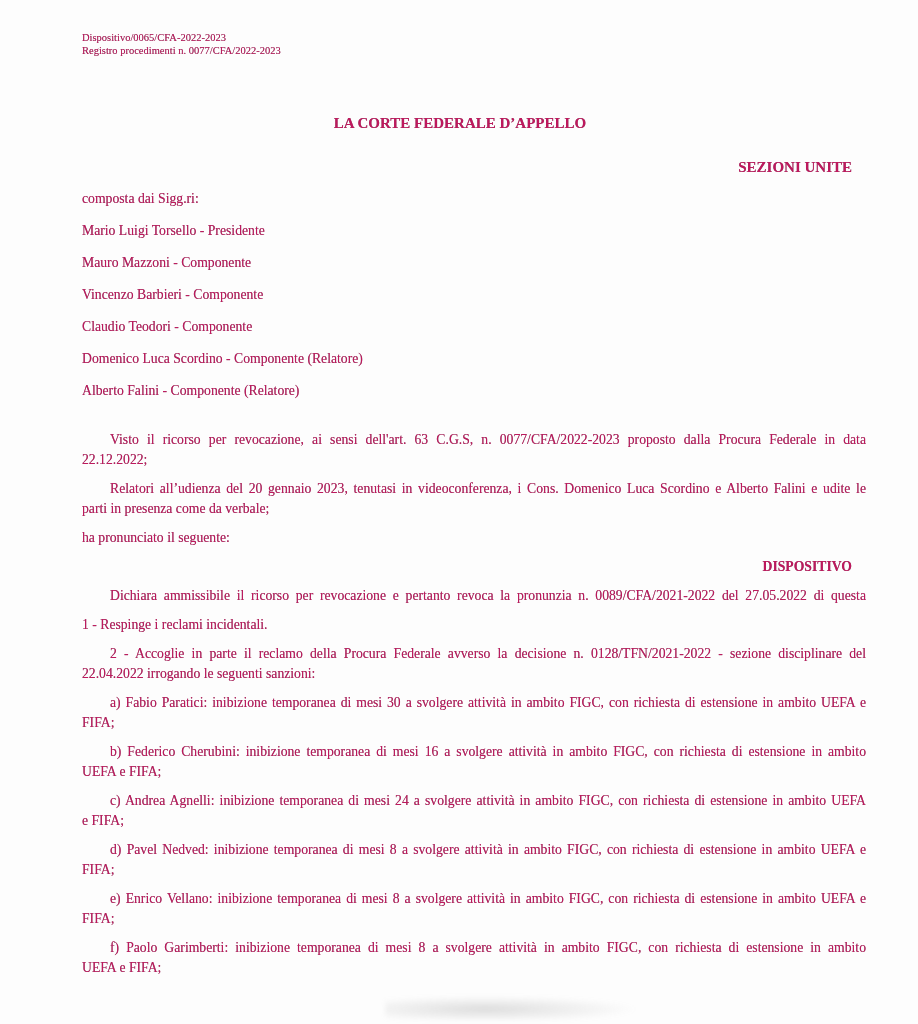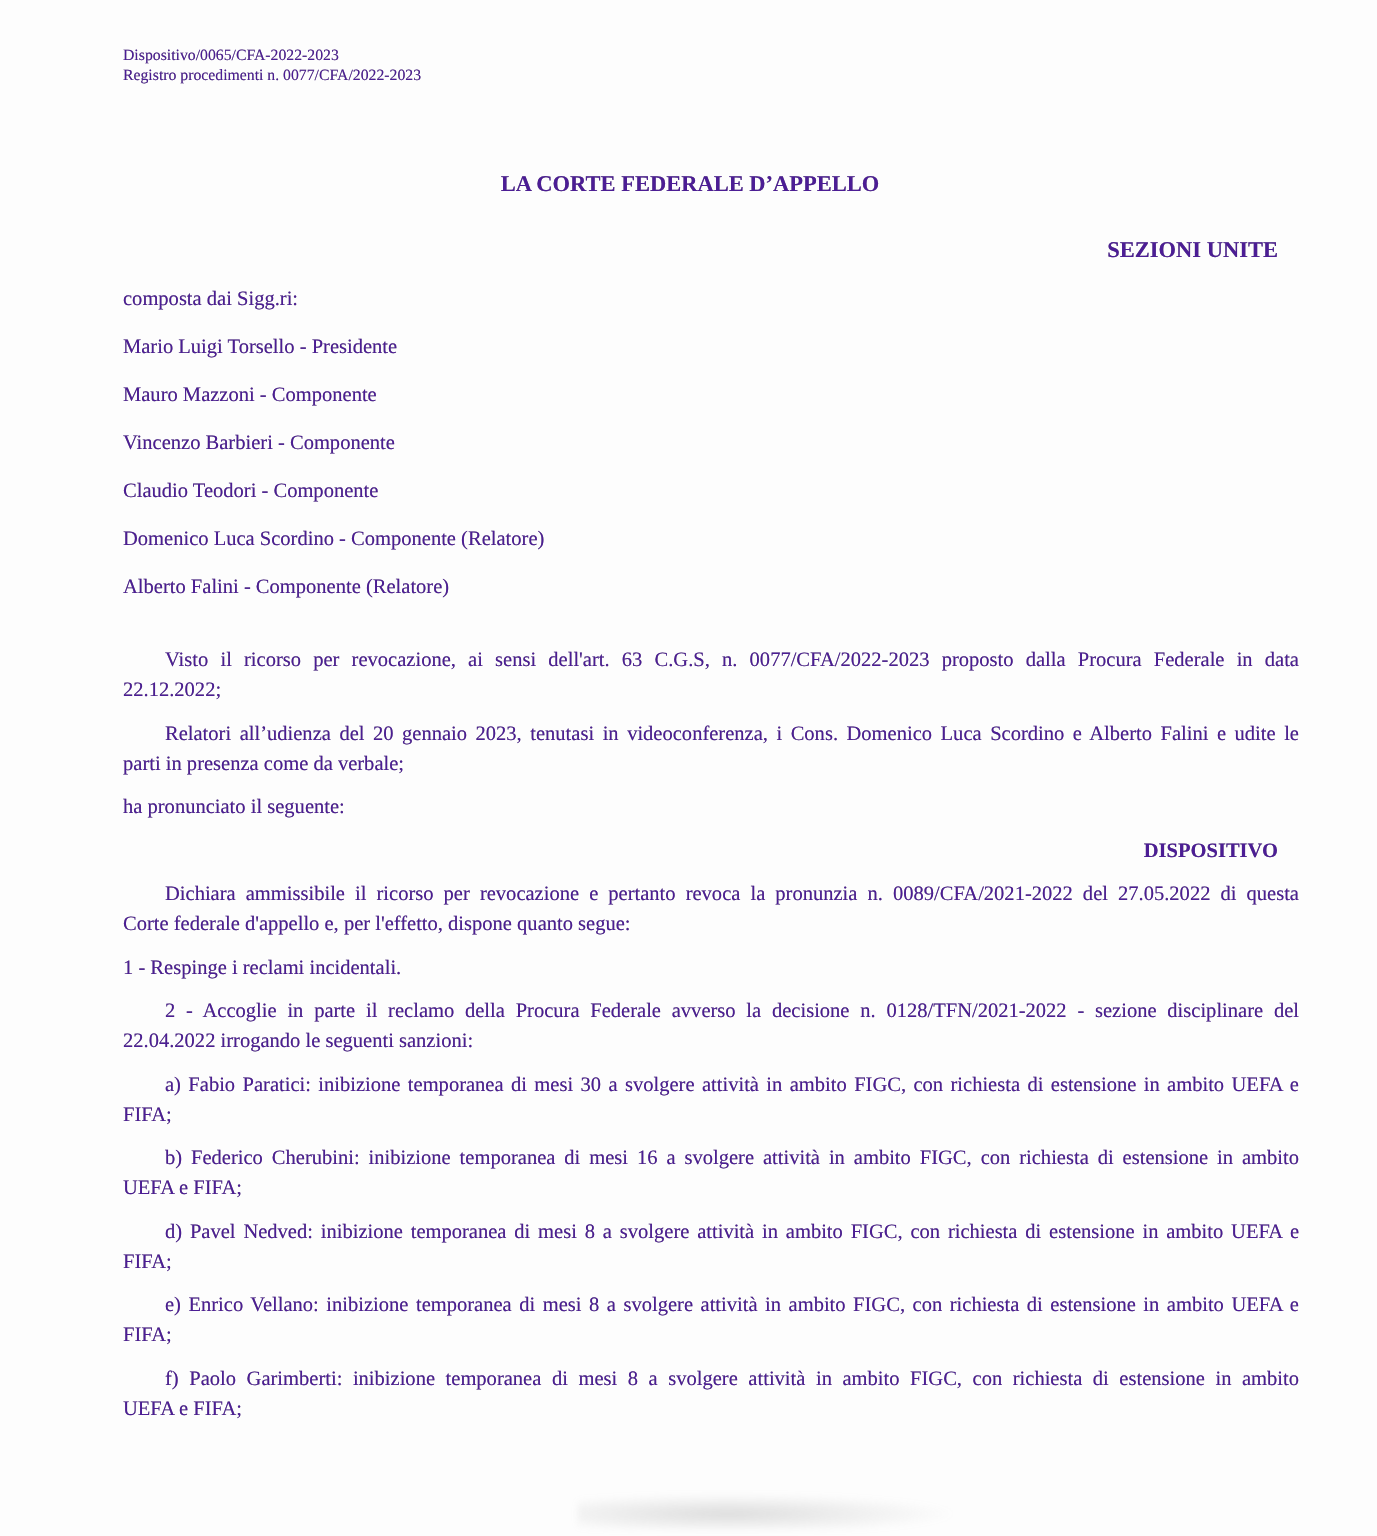--- a/index.html
+++ b/index.html
@@ -7,21 +7,21 @@
     padding: 0;
     background: #ffffff;
   }
   .page {
     position: relative;
     width: 918px;
     height: 1024px;
     background: #fdfdfd;
     overflow: hidden;
     font-family: "Liberation Serif", "DejaVu Serif", serif;
-    color: #4c1d95;
+    color: #be185d;
     box-sizing: border-box;
     padding: 0 52px 10px 82px;
     text-shadow: 0 0 0.4px rgba(0,0,0,0.45);
   }
   .doc-header {
     padding-top: 31px;
     font-size: 10.5px;
     line-height: 13px;
     white-space: nowrap;
   }
@@ -125,21 +125,20 @@
     </div>
 
     <div class="para">
       <div class="line ll">ha pronunciato il seguente:</div>
     </div>
 
     <div class="section-heading">DISPOSITIVO</div>
 
     <div class="para">
       <div class="line jl">Dichiara ammissibile il ricorso per revocazione e pertanto revoca la pronunzia n. 0089/CFA/2021-2022 del 27.05.2022 di questa</div>
-      <div class="line ll">Corte federale d'appello e, per l'effetto, dispone quanto segue:</div>
     </div>
 
     <div class="para">
       <div class="line ll">1 - Respinge i reclami incidentali.</div>
     </div>
 
     <div class="para">
       <div class="line jl">2 - Accoglie in parte il reclamo della Procura Federale avverso la decisione n. 0128/TFN/2021-2022 - sezione disciplinare del</div>
       <div class="line ll">22.04.2022 irrogando le seguenti sanzioni:</div>
     </div>
@@ -147,20 +146,24 @@
     <div class="para">
       <div class="line jl">a) Fabio Paratici: inibizione temporanea di mesi 30 a svolgere attività in ambito FIGC, con richiesta di estensione in ambito UEFA e</div>
       <div class="line ll">FIFA;</div>
     </div>
 
     <div class="para">
       <div class="line jl">b) Federico Cherubini: inibizione temporanea di mesi 16 a svolgere attività in ambito FIGC, con richiesta di estensione in ambito</div>
       <div class="line ll">UEFA e FIFA;</div>
     </div>
 
+    <div class="para">
+      <div class="line jl">c) Andrea Agnelli: inibizione temporanea di mesi 24 a svolgere attività in ambito FIGC, con richiesta di estensione in ambito UEFA</div>
+      <div class="line ll">e FIFA;</div>
+    </div>
 
     <div class="para">
       <div class="line jl">d) Pavel Nedved: inibizione temporanea di mesi 8 a svolgere attività in ambito FIGC, con richiesta di estensione in ambito UEFA e</div>
       <div class="line ll">FIFA;</div>
     </div>
 
     <div class="para">
       <div class="line jl">e) Enrico Vellano: inibizione temporanea di mesi 8 a svolgere attività in ambito FIGC, con richiesta di estensione in ambito UEFA e</div>
       <div class="line ll">FIFA;</div>
     </div>

